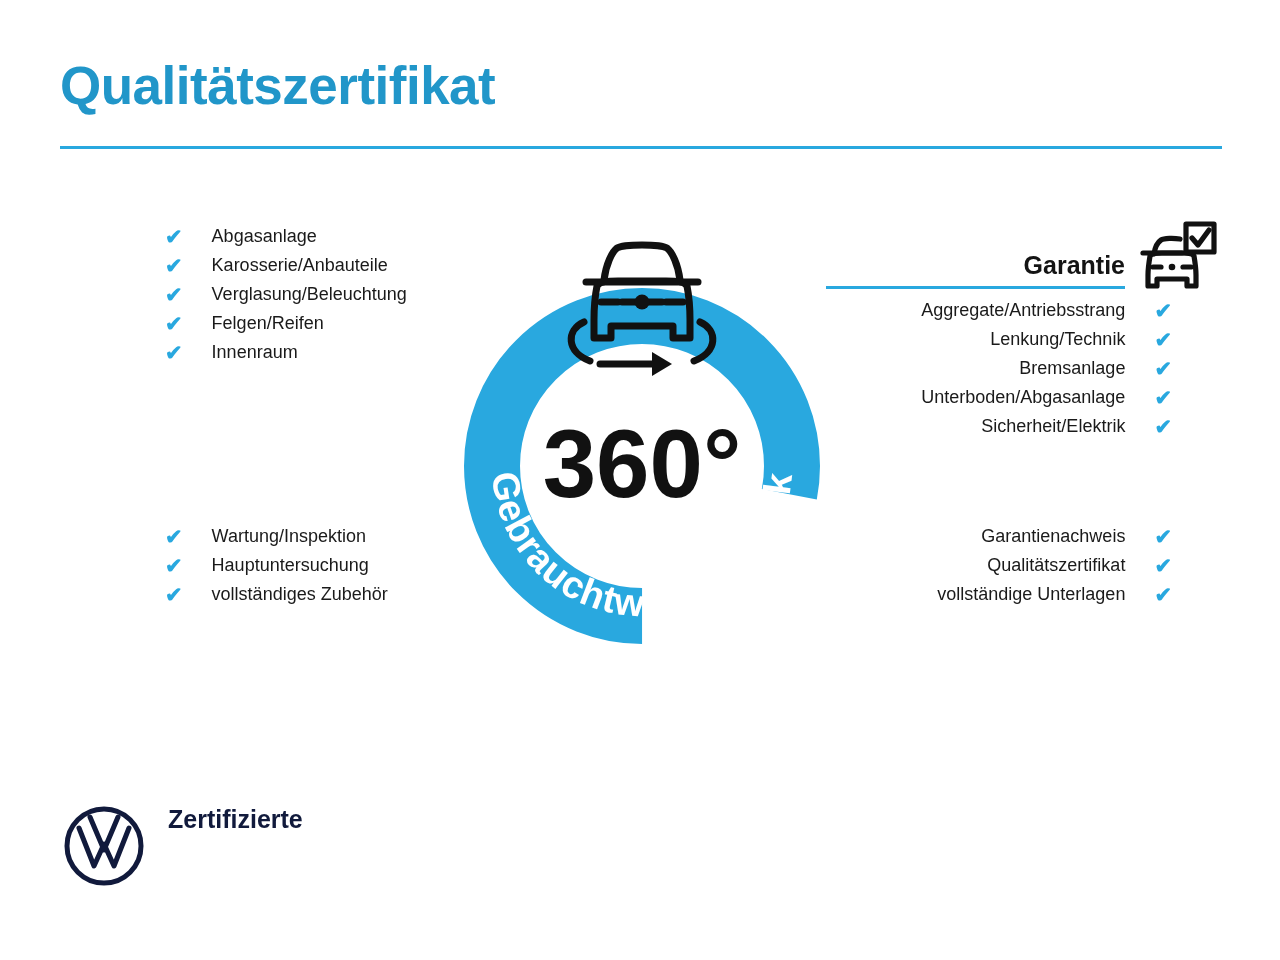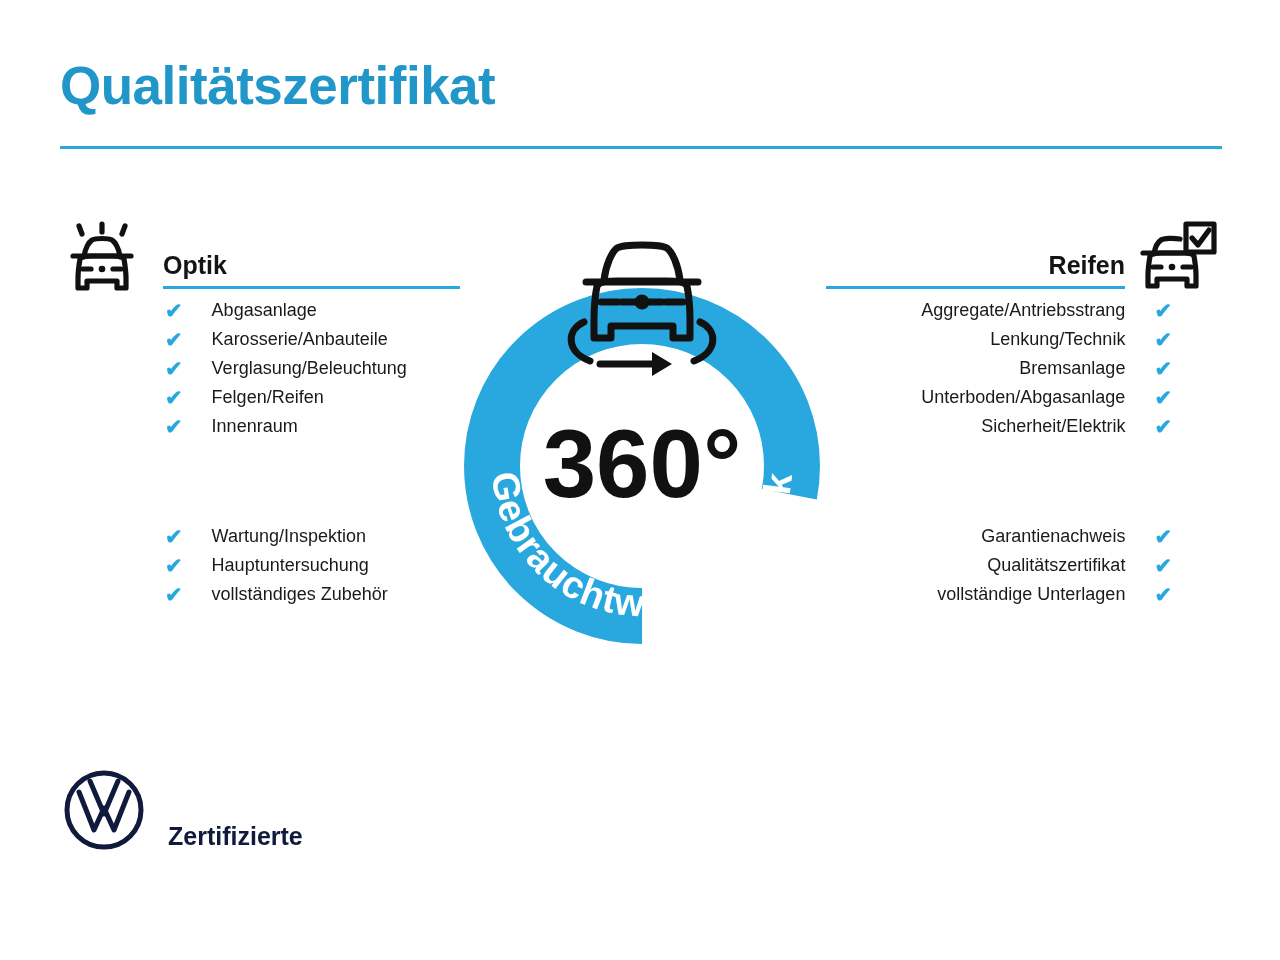--- a/index.html
+++ b/index.html
@@ -116,61 +116,42 @@
     top: 216px;
     width: 382px;
     height: 440px;
   }
   .badge svg { display: block; width: 100%; height: 100%; }
 
   
   .footer {
     position: absolute;
     left: 62px;
-    top: 768px;
+    top: 804px;
     display: flex;
-    align-items: flex-end;
+    align-items: flex-start;
   }
   .vw-mark { width: 84px; height: 84px; }
   .vw-mark svg { display: block; width: 100%; height: 100%; }
   .vw-text {
     margin-left: 22px;
     font-size: 25px;
     font-weight: bold;
     color: #111a3c;
     line-height: 1.25;
     white-space: nowrap;
   }
 </style>
 </head>
 <body>
 
 <div class="page-title">Qualitätszertifikat</div>
 <div class="header-rule"></div>
 
 <div class="quad quad-left row-top">
-  <div class="sec-head">
-    <span class="sec-icon">
-      <svg viewBox="0 0 84 84">
-        <g fill="none" stroke="#111111" stroke-width="5.2" stroke-linecap="round" stroke-linejoin="round">
-          <path d="M22 16 L19 8"></path>
-          <path d="M42 14 L42 6"></path>
-          <path d="M62 16 L65 8"></path>
-          <path d="M24 39 C25 30 29 24 32 22 C36 20 48 20 52 22 C55 24 59 30 60 39"></path>
-          <path d="M13 38 L71 38"></path>
-          <path d="M20 41 C19 47 18 53 18 60 L18 70 L27 70 L27 63 L57 63 L57 70 L66 70 L66 60 C66 53 65 47 64 41 C62 38 58 38 52 38 L32 38 C26 38 22 38 20 41 Z"></path>
-          <path d="M23 51 L31 51"></path>
-          <path d="M53 51 L61 51"></path>
-        </g>
-        <circle cx="42" cy="51" r="3.3" fill="#111111"></circle>
-      </svg>
-    </span>
-    <span class="sec-title">Optik</span>
-    <span class="sec-underline"></span>
-  </div>
   <ul class="check-list">
     <li>
         <span class="chk">✔</span>
         <span>Abgasanlage</span>
       </li>
     <li>
         <span class="chk">✔</span>
         <span>Karosserie/Anbauteile</span>
       </li>
     <li>
@@ -197,21 +178,21 @@
           <path d="M7 35 L46 35"></path>
           <path d="M14 38 C13 44 12 50 12 57 L12 68 L21 68 L21 61 L51 61 L51 68 L60 68 L60 57 C60 50 59 44 58 38 C56 35 52 35 46 35 L26 35 C20 35 16 35 14 38 Z"></path>
           <path d="M17 49 L25 49"></path>
           <path d="M47 49 L55 49"></path>
           <rect x="50" y="6" width="28" height="28"></rect>
           <path d="M56 20 L62 27 L73 12"></path>
         </g>
         <circle cx="36" cy="49" r="3.3" fill="#111111"></circle>
       </svg>
     </span>
-    <span class="sec-title">Reifen</span>
+    <span class="sec-title">Garantie</span>
     <span class="sec-underline"></span>
   </div>
   <ul class="check-list">
     <li>
         <span>Aggregate/Antriebsstrang</span>
         <span class="chk">✔</span>
       </li>
     <li>
         <span>Lenkung/Technik</span>
         <span class="chk">✔</span>

